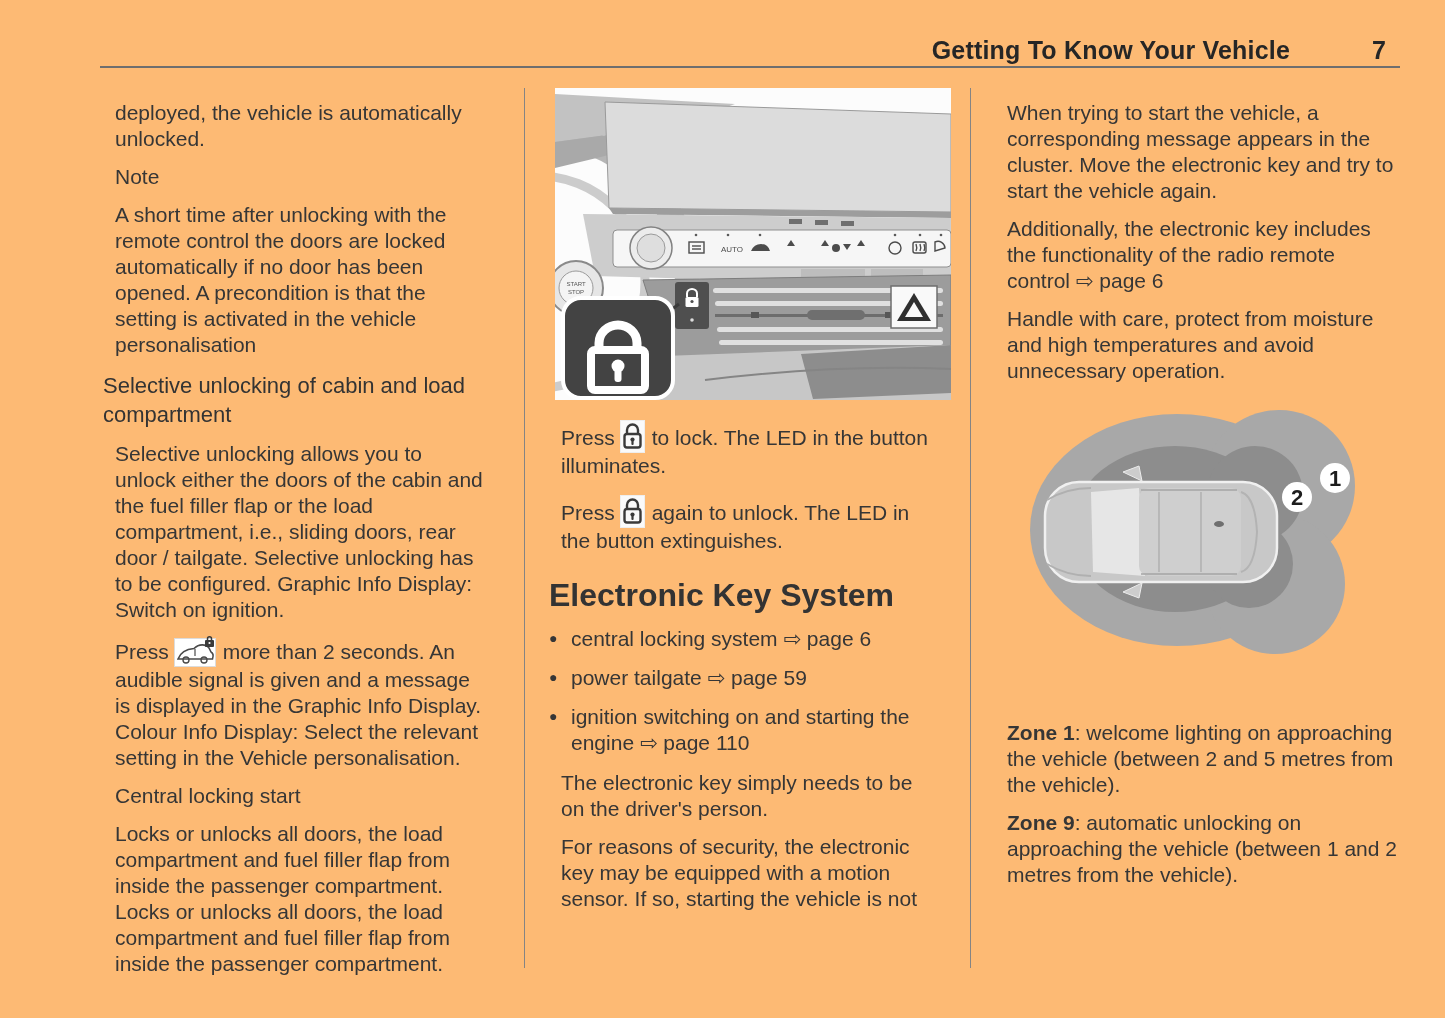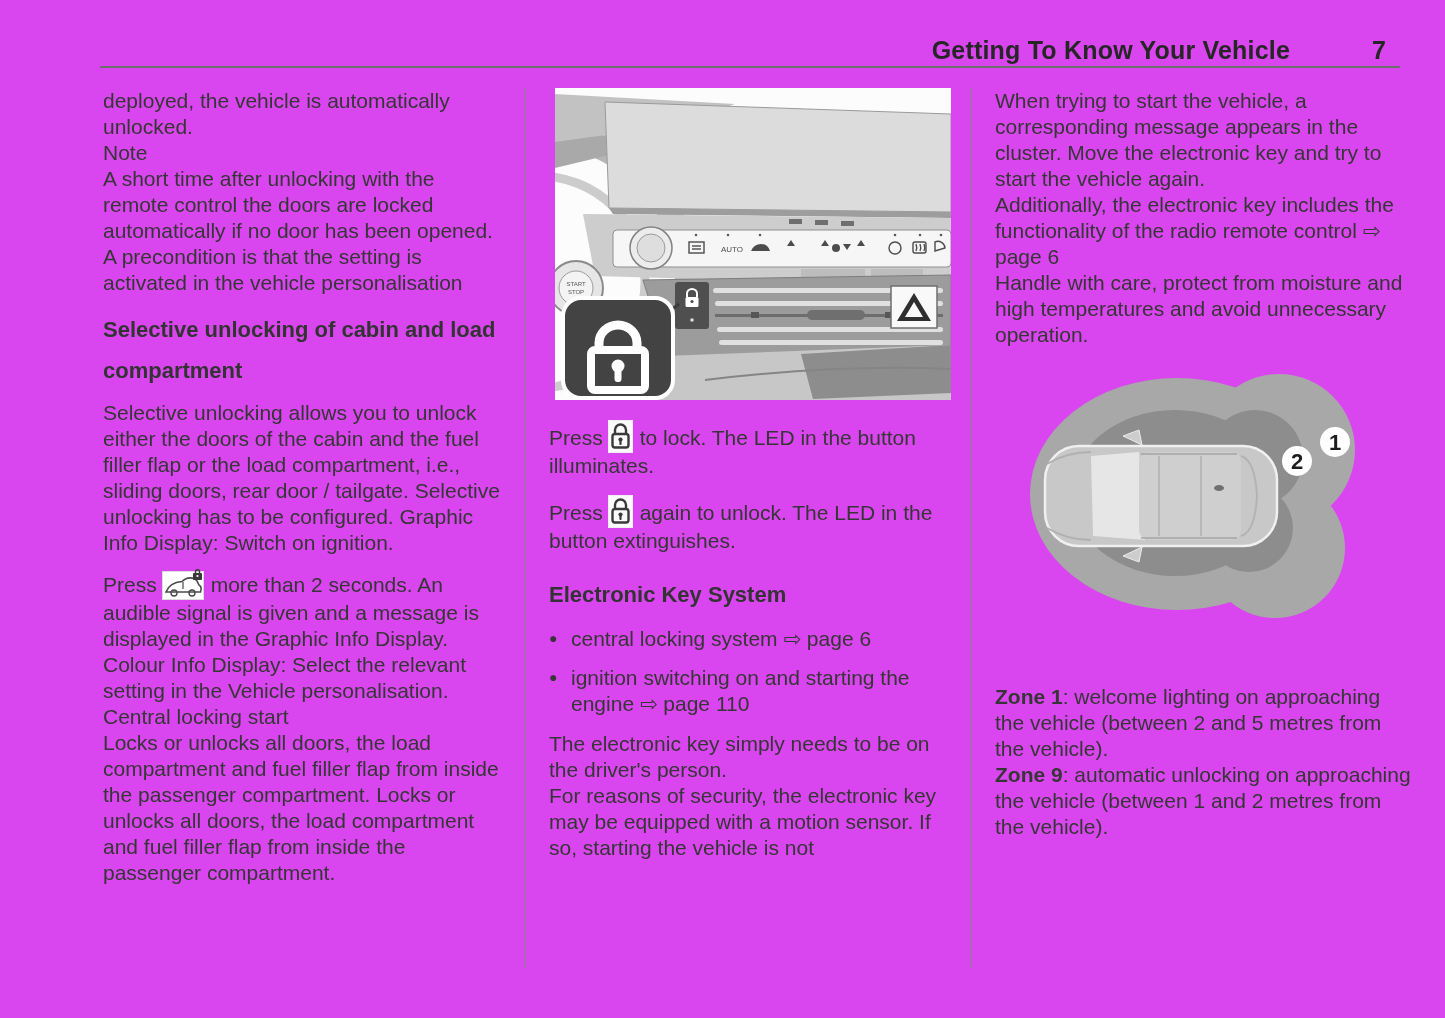--- a/index.html
+++ b/index.html
@@ -2,47 +2,47 @@
 <html><head>
 <meta charset="utf-8">
 <style>
   * { box-sizing: border-box; }
   html, body { margin:0; padding:0; background:#ffffff; }
   body {
     width:1445px; height:1018px; overflow:hidden; position:relative;
     font-family:"Liberation Sans","DejaVu Sans",sans-serif;
     color:#363636;
   }
-  .page { position:absolute; inset:0; background:#d946ef; }
+  .page { position:absolute; inset:0; background:#fdba74; }
 
   
   .header-row {
     position:absolute; top:36px; left:100px; width:1300px;
     display:flex; justify-content:flex-end; align-items:baseline; gap:82px;
     padding-right:14px;
   }
   .page-title { font-size:25px; font-weight:bold; color:#262626; letter-spacing:0.2px; margin:0; }
   .page-num   { font-size:25px; font-weight:bold; color:#262626; }
   .header-rule { position:absolute; top:66px; left:100px; width:1300px; height:2px; background:#6e6e6e; }
 
   
   .columns {
     position:absolute; top:88px; left:103px;
     display:grid; grid-template-columns:397px 1px 397px 1px 416px; column-gap:24px;
   }
   .col-rule { width:1px; height:880px; background:#848484; }
   .col { font-size:21px; line-height:26px; }
-  .col p { margin:0; }
+  .col p { margin:12px; }
   .b { font-weight:normal; }
   .mt  { margin-top:12px !important; }
   .mt2 { margin-top:16px !important; }
 
   h2 { margin:0; color:#333333; }
-  .section-h { font-size:22px; font-weight:bold; line-height:41px; margin:13px 0 9px; }
-  .big-h     { font-size:22px; font-weight:bold; line-height:34px; margin:24px 0 14px; }
+  .section-h { font-size:22px; font-weight:normal; line-height:29px; margin:13px 0 9px; }
+  .big-h     { font-size:32px; font-weight:bold; line-height:34px; margin:24px 0 14px; }
 
   
   .inline-icon { display:inline-block; vertical-align:-8px; margin:0 7px 0 5px; }
   .inline-icon svg { display:block; }
 
   
   ul.bullets { list-style:none; margin:14px 0 14px 0; padding:0; }
   ul.bullets li { position:relative; padding-left:22px; margin-bottom:13px; }
   ul.bullets li::before {
     content:"●"; position:absolute; left:0; top:-1px; font-size:14px; color:#363636;
@@ -229,20 +229,21 @@
             <circle cx="12.5" cy="19.5" r="2.1" fill="#3a3a3a"></circle>
             <rect x="11.4" y="20.6" width="2.2" height="4.4" rx="1" fill="#3a3a3a"></rect>
           </svg>
         </span><span>again to unlock. The LED in the button extinguishes.</span>
       </p>
 
       <h2 class="big-h">Electronic Key System</h2>
 
       <ul class="bullets">
         <li>central locking system ⇨ page 6</li>
+        <li>power tailgate ⇨ page 59</li>
         <li>ignition switching on and starting the engine ⇨ page 110</li>
       </ul>
 
       <p>The electronic key simply needs to be on the driver's person.</p>
       <p>For reasons of security, the electronic key may be equipped with a motion sensor. If so, starting the vehicle is not</p>
     </section>
 
     <div class="col-rule"></div>
 
     <section class="col">

